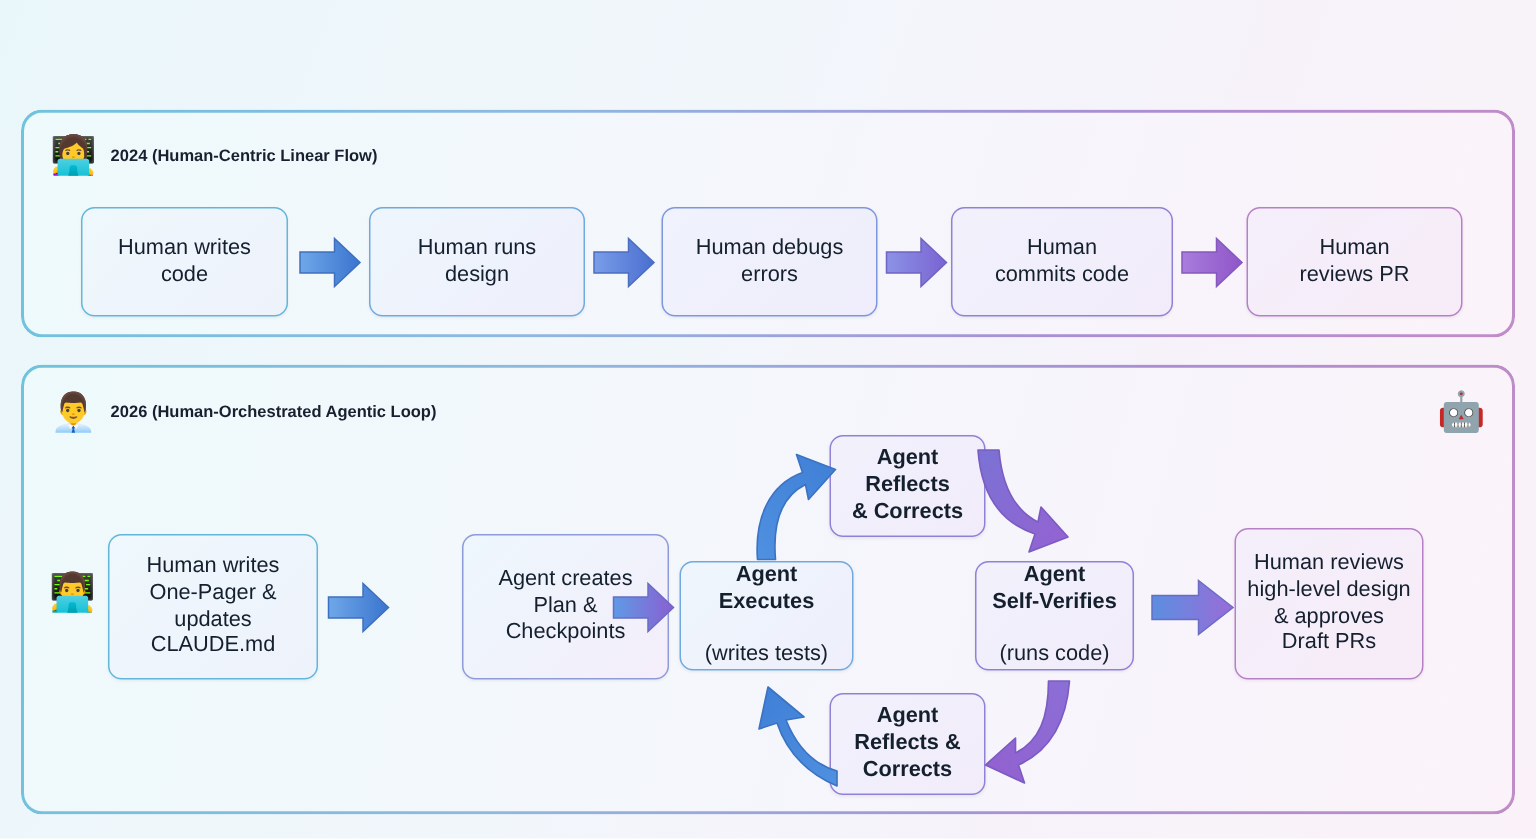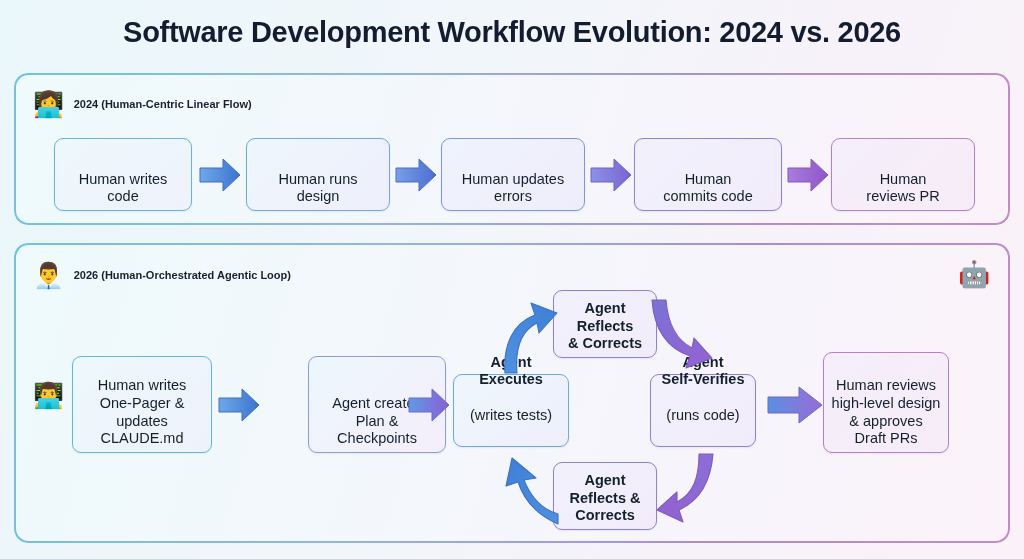--- a/index.html
+++ b/index.html
@@ -87,21 +87,21 @@
     font-size: 26px;
     line-height: 1;
   }
 
   
   .node {
     position: absolute;
     border-radius: 9px;
     box-sizing: border-box;
     display: flex;
-    align-items: flex-end;
+    align-items: center;
     justify-content: center;
     text-align: center;
     color: #15202e;
     font-size: 14.5px;
     line-height: 1.22;
     padding: 4px 6px;
     box-shadow: 0 1px 2px rgba(40,40,80,0.07);
   }
   .node span { display: block; width: 100%; white-space: pre-line; }
 
@@ -144,21 +144,20 @@
   .arrow {
     position: absolute;
   }
   svg { display: block; overflow: visible; }
 </style>
 </head>
 <body>
 
 <div class="canvas">
 
-  <div class="title">Software Development Workflow Evolution: 2024 vs. 2026</div>
 
   <div class="panel" id="panel-2024">
     <div class="panel-inner">
 
       <div class="panel-head" id="head-2024">
         <span class="emo">👩‍💻</span>
         <span class="panel-head-label">2024 (Human-Centric Linear Flow)</span>
       </div>
 
     </div>
@@ -166,21 +165,21 @@
 
   <div class="node n-b0" id="n2024-0">
     <span>Human writes
 code</span>
   </div>
   <div class="node n-b1" id="n2024-1">
     <span>Human runs
 design</span>
   </div>
   <div class="node n-b2" id="n2024-2">
-    <span>Human updates
+    <span>Human debugs
 errors</span>
   </div>
   <div class="node n-p1" id="n2024-3">
     <span>Human
 commits code</span>
   </div>
   <div class="node n-p2" id="n2024-4">
     <span>Human
 reviews PR</span>
   </div>

